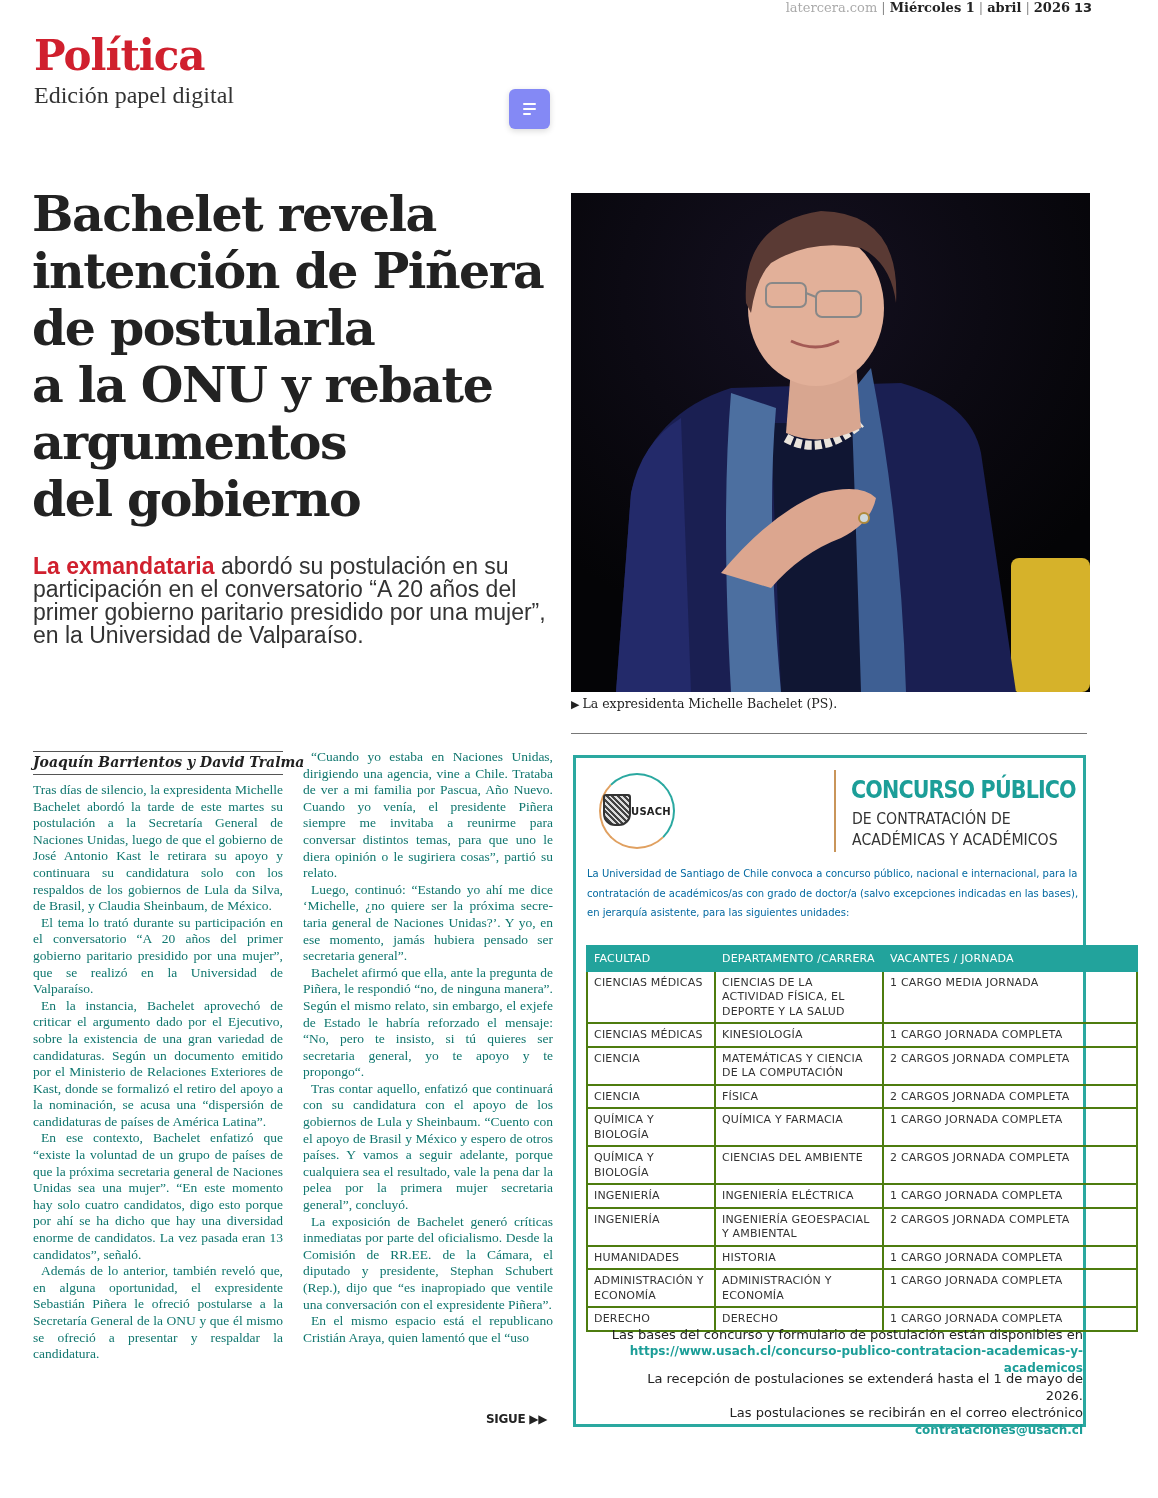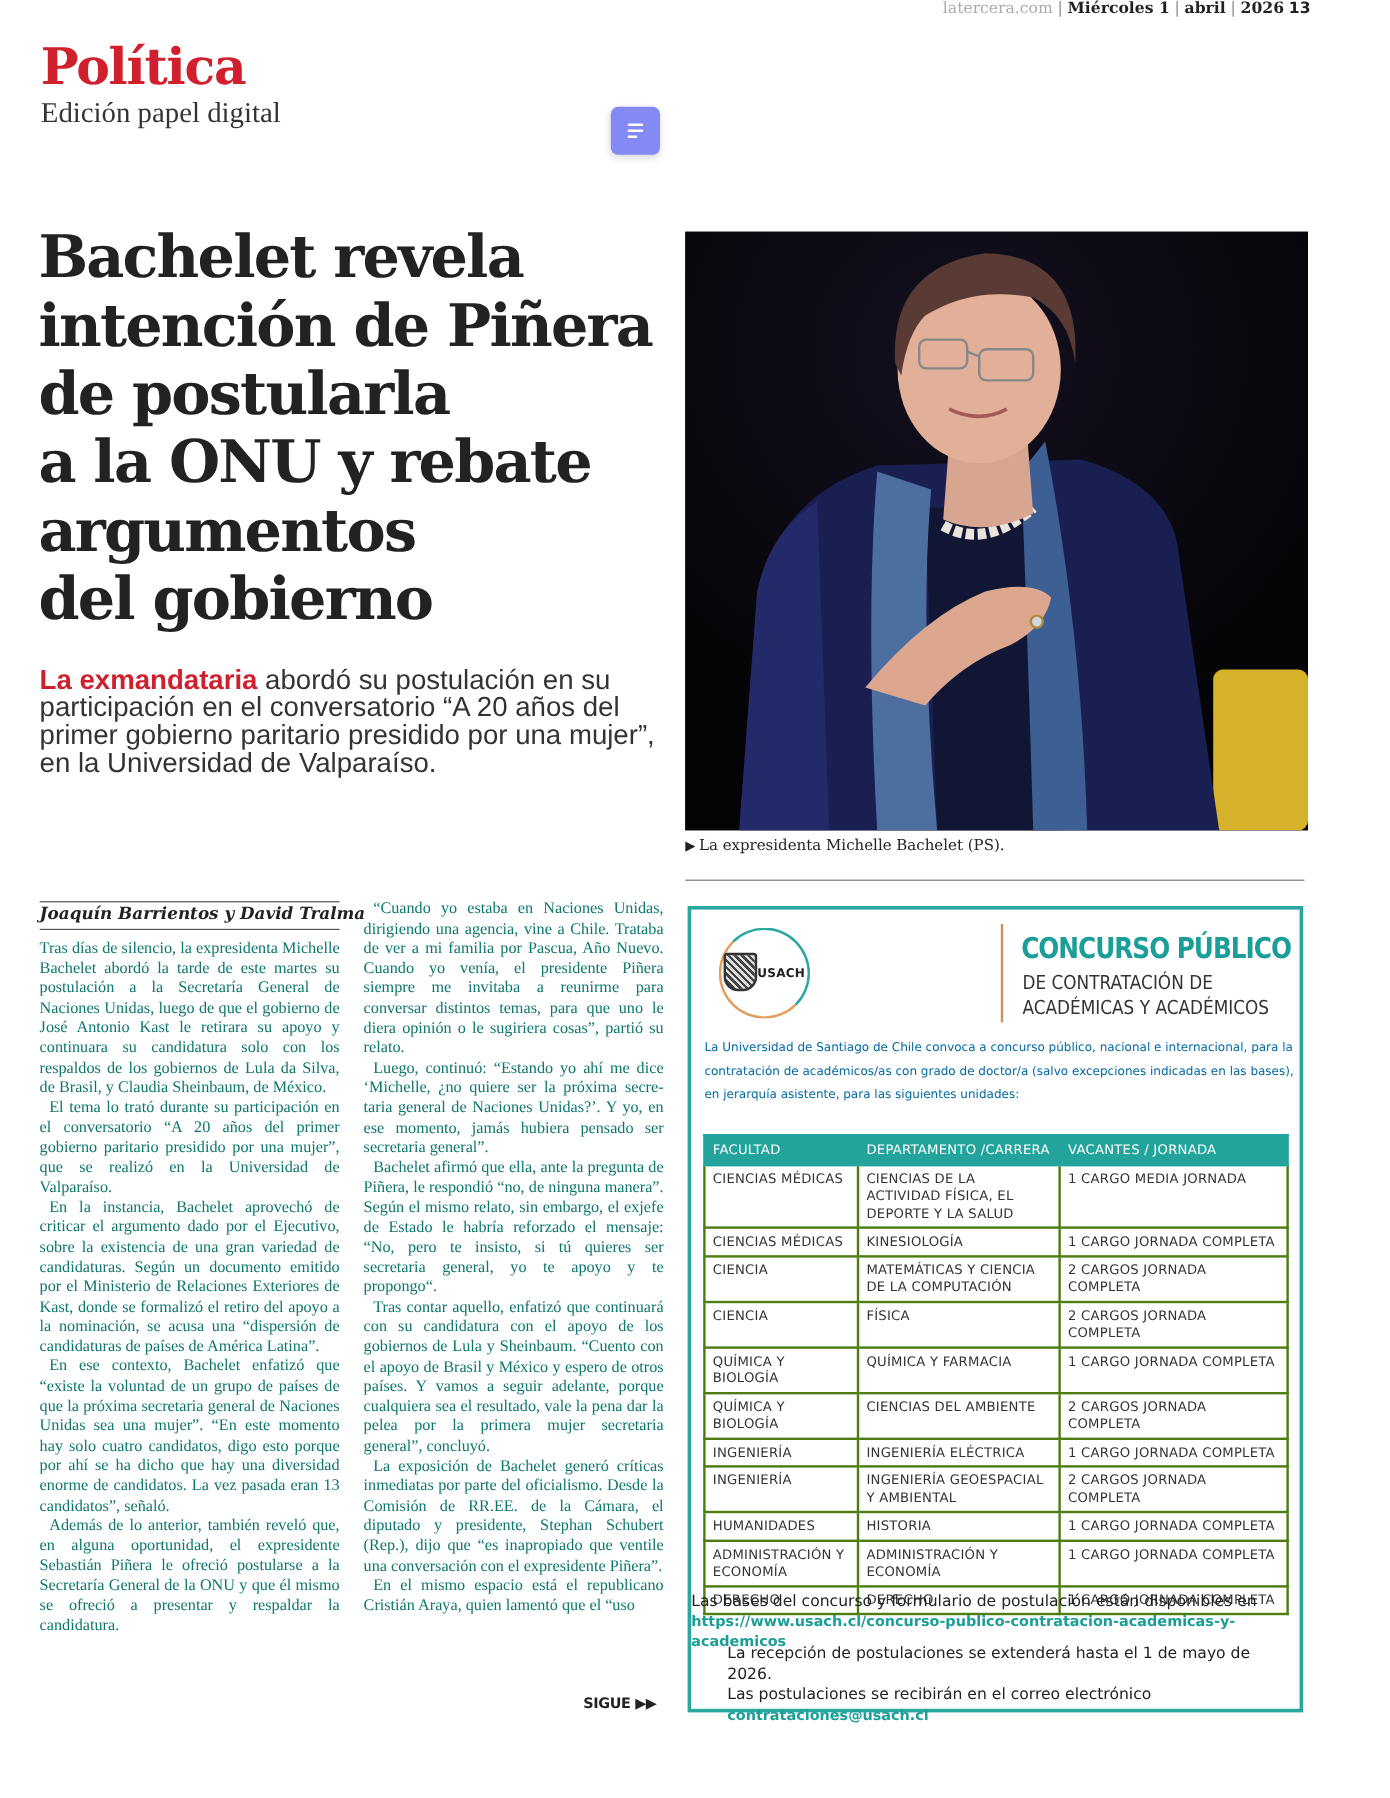--- a/index.html
+++ b/index.html
@@ -44,27 +44,27 @@
 
     .ad { position: absolute; left: 573px; top: 755px; width: 513px; height: 672px; border: 3px solid #2aa8a0; background: #fff; font-family: "DejaVu Sans", sans-serif; }
     .ad-logo { position: absolute; left: 23px; top: 15px; width: 76px; height: 76px; border-radius: 50%; border: 2px solid #2aa8a0; border-left-color: #e0a060; border-bottom-color: #e0a060; display: flex; flex-direction: row; align-items: center; justify-content: center; }
     .ad-logo .crest { width: 28px; height: 32px; border: 2px solid #333; border-radius: 3px 3px 12px 12px; background: repeating-linear-gradient(45deg, #444 0 2px, #ddd 2px 4px); margin-bottom: 3px; }
     .ad-logo .uname { font-weight: bold; font-size: 10px; color: #222; letter-spacing: 0.2px; }
     .ad-divider { position: absolute; left: 258px; top: 12px; width: 2px; height: 82px; background: #c9955a; }
     .ad-title { position: absolute; left: 275px; top: 18px; font-family: "DejaVu Sans", sans-serif; font-weight: bold; font-size: 24px; line-height: 28px; color: #1c9e98; letter-spacing: -1px; transform: scaleX(0.86); transform-origin: left; white-space: nowrap; }
     .ad-subtitle { position: absolute; left: 276px; top: 50px; font-family: "DejaVu Sans", sans-serif; font-size: 16px; line-height: 21px; color: #333; transform: scaleX(0.88); transform-origin: left; white-space: nowrap; }
     .ad-intro { position: absolute; left: 11px; top: 106px; width: 492px; font-size: 10px; line-height: 19.5px; color: #0369a1; }
 
-    .ad-table { position: absolute; left: 10px; top: 187px; width: 488px; border-collapse: collapse; font-family: "DejaVu Sans", sans-serif; font-size: 11px; line-height: 14.5px; color: #333; }
+    .ad-table { position: absolute; left: 10px; top: 187px; width: 552px; border-collapse: collapse; font-family: "DejaVu Sans", sans-serif; font-size: 11px; line-height: 14.5px; color: #333; }
     .ad-table th { background: #22a39c; color: #fff; font-weight: normal; text-align: left; padding: 5px 6px 3px 6px; border: 2px solid #22a39c; letter-spacing: 0.2px; white-space: nowrap; }
     .ad-table td { border: 2px solid #4d7c0f; padding: 4px 6px 3px 6px; vertical-align: top; letter-spacing: 0.2px; }
     .ad-table td:nth-child(1) { width: 128px; }
     .ad-table td:nth-child(2) { width: 168px; }
 
-    .ad-foot { position: absolute; left: 0; width: 507px; text-align: left; font-size: 13px; line-height: 17px; color: #222; }
+    .ad-foot { position: absolute; left: 0; width: 507px; text-align: right; font-size: 13px; line-height: 17px; color: #222; }
     .ad-foot .link { color: #1c9e98; font-weight: bold; font-size: 12px; cursor: pointer; }
     .ad-foot1 { top: 568px; }
     .ad-foot2 { top: 612px; padding-left: 30px; }
   </style>
 </head>
 <body>
 
 <div class="topbar" style="right:88px;">
   <span class="site">latercera.com</span><span class="sep">|</span><b>Miércoles 1</b><span class="sep">|</span><b>abril</b><span class="sep">|</span><b>2026</b>
 </div>

